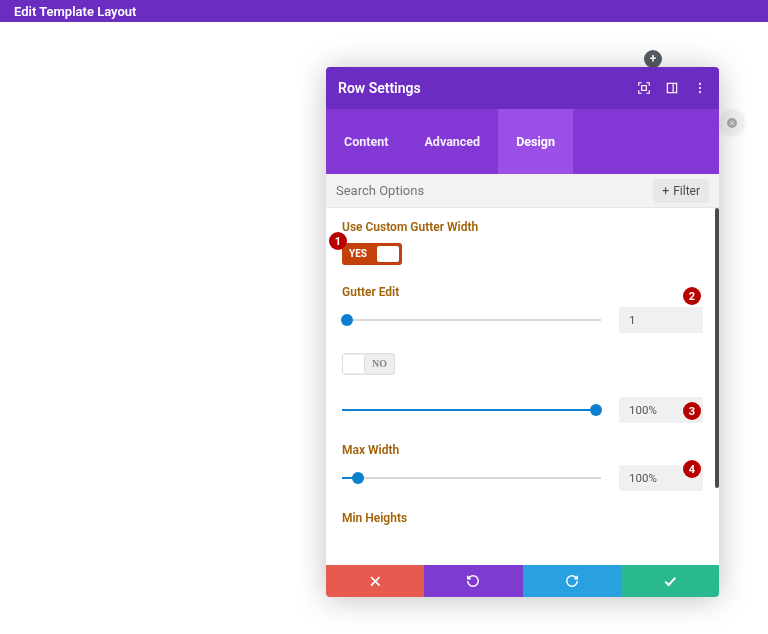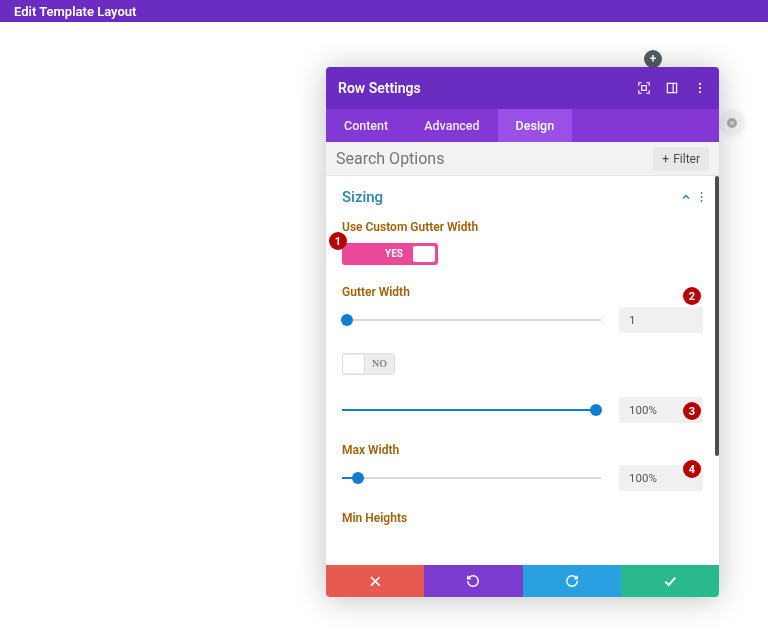--- a/index.html
+++ b/index.html
@@ -10,40 +10,40 @@
     .panel { position: absolute; left: 326px; top: 67px; width: 393px; height: 530px; box-shadow: 0 2px 30px rgba(0,0,0,0.25); border-radius: 4px; background: #fff; display: flex; flex-direction: column; overflow: hidden; }
 
     .plus-circ { position: absolute; left: 644px; top: 50px; width: 18px; height: 18px; border-radius: 50%; background: #555c63; color: #fff; display: flex; align-items: center; justify-content: center; font-size: 12px; font-weight: bold; }
 
     .panel-header { background: #6b2cc1; color: #fff; height: 42px; display: flex; align-items: center; justify-content: space-between; padding: 0 12px; }
     .panel-title { font-size: 14px; font-weight: 600; }
     .hdr-icons { display: flex; gap: 14px; align-items: center; }
     .hdr-icons svg, .hdr-icons .dots { width: 14px; height: 14px; }
 
     .tabs { background: #8338d6; display: flex; color: rgba(255,255,255,0.9); font-size: 12.5px; font-weight: 500; }
-    .tab { padding: 9px 18px; cursor: pointer; }
+    .tab { padding: 25px 18px; cursor: pointer; font-weight: bold; }
     .tab.active { background: #9a4fe6; color: #fff; }
 
     .search-row { background: #f2f2f2; display: flex; align-items: center; padding: 0 10px; height: 34px; border-bottom: 1px solid #e5e5e5; }
-    .search-row input { background: transparent; border: none; outline: none; font-size: 16px; color: #7a7a7a; flex: 1; }
+    .search-row input { background: transparent; border: none; outline: none; font-size: 13px; color: #7a7a7a; flex: 1; }
     .filter-btn { background: #e8e8e8; border: none; color: #4a4a4a; font-size: 12px; padding: 5px 9px; border-radius: 3px; cursor: pointer; display: flex; align-items: center; gap: 4px; margin-left: 8px; }
 
     .content-scroll { flex: 1; overflow-y: auto; padding: 12px 16px 0 16px; position: relative; }
     .content-scroll::-webkit-scrollbar { width: 0; }
     .right-scroll-ind { position:absolute; right:0; top:0; width:4px; height:280px; background:#4b4b4b; border-radius:2px; }
 
     .sec-hdr { display: flex; justify-content: space-between; align-items: center; margin-bottom: 14px; }
     .sec-title { color: #2b87a8; font-size: 15px; font-weight: 500; }
     .sec-icons { display: flex; gap: 8px; color: #2b87a8; }
 
     .field { margin-bottom: 20px; }
     .field-label { font-size: 12px; color: #a16207; font-weight: 600; margin-bottom: 8px; display: block; }
 
     .toggle { display: inline-flex; align-items: center; border-radius: 3px; overflow: hidden; font-size: 10px; font-weight: 700; height: 22px; }
-    .toggle.on { background: #ec4899; padding-left: 36px; }
+    .toggle.on { background: #c2410c; }
     .toggle.on .tlabel { color:#fff; padding: 0 7px; }
     .toggle.on .tknob { width:22px; height:16px; background:#fff; border-radius:2px; margin:3px; }
     .toggle.off { background:#ededed; border:1px solid #ddd; }
     .toggle.off .tknob { width:22px; height:18px; background:#fff; border-right:1px solid #ddd; }
     .toggle.off .tlabel { color:#888; padding:0 7px;font-family:Liberation Serif, serif; }
 
     .slider-row { display: flex; align-items: center; gap: 18px; }
     .slider { position: relative; flex: 1; height: 20px; }
     .track { position:absolute; left:0; right:0; top:9px; height:2px; background:#d9d9d9; }
     .fill { position:absolute; left:0; top:9px; height:2px; background:#0c80cf; }
@@ -108,44 +108,31 @@
     <input type="text" placeholder="Search Options" style="">
     <button class="filter-btn">
       <span>+</span>
       <span>Filter</span>
     </button>
   </div>
 
   <div class="content-scroll">
     <div class="right-scroll-ind"></div>
 
-    <div class="sec-hdr">
-      <span class="sec-title">Sizing</span>
-      <div class="sec-icons">
-        <svg width="12" height="12" viewBox="0 0 24 24" fill="none" stroke="#2b87a8" stroke-width="3">
-            <polyline points="6 15 12 9 18 15"></polyline>
-          </svg>
-        <svg width="3" height="12" viewBox="0 0 6 24" fill="#2b87a8">
-            <circle cx="3" cy="4" r="1.8"></circle>
-            <circle cx="3" cy="12" r="1.8"></circle>
-            <circle cx="3" cy="20" r="1.8"></circle>
-          </svg>
-      </div>
-    </div>
 
     <div class="field">
       <span class="field-label">Use Custom Gutter Width</span>
       <div class="toggle on">
         <span class="tlabel">YES</span>
         <span class="tknob"></span>
       </div>
     </div>
 
     <div class="field">
-      <span class="field-label">Gutter Width</span>
+      <span class="field-label">Gutter Edit</span>
       <div class="slider-row">
         <div class="slider">
           <div class="track"></div>
           <div class="fill" style="width:2%"></div>
           <div class="thumb" style="left:2%"></div>
         </div>
         <input class="val-inp" value="1" style="">
       </div>
     </div>
 

